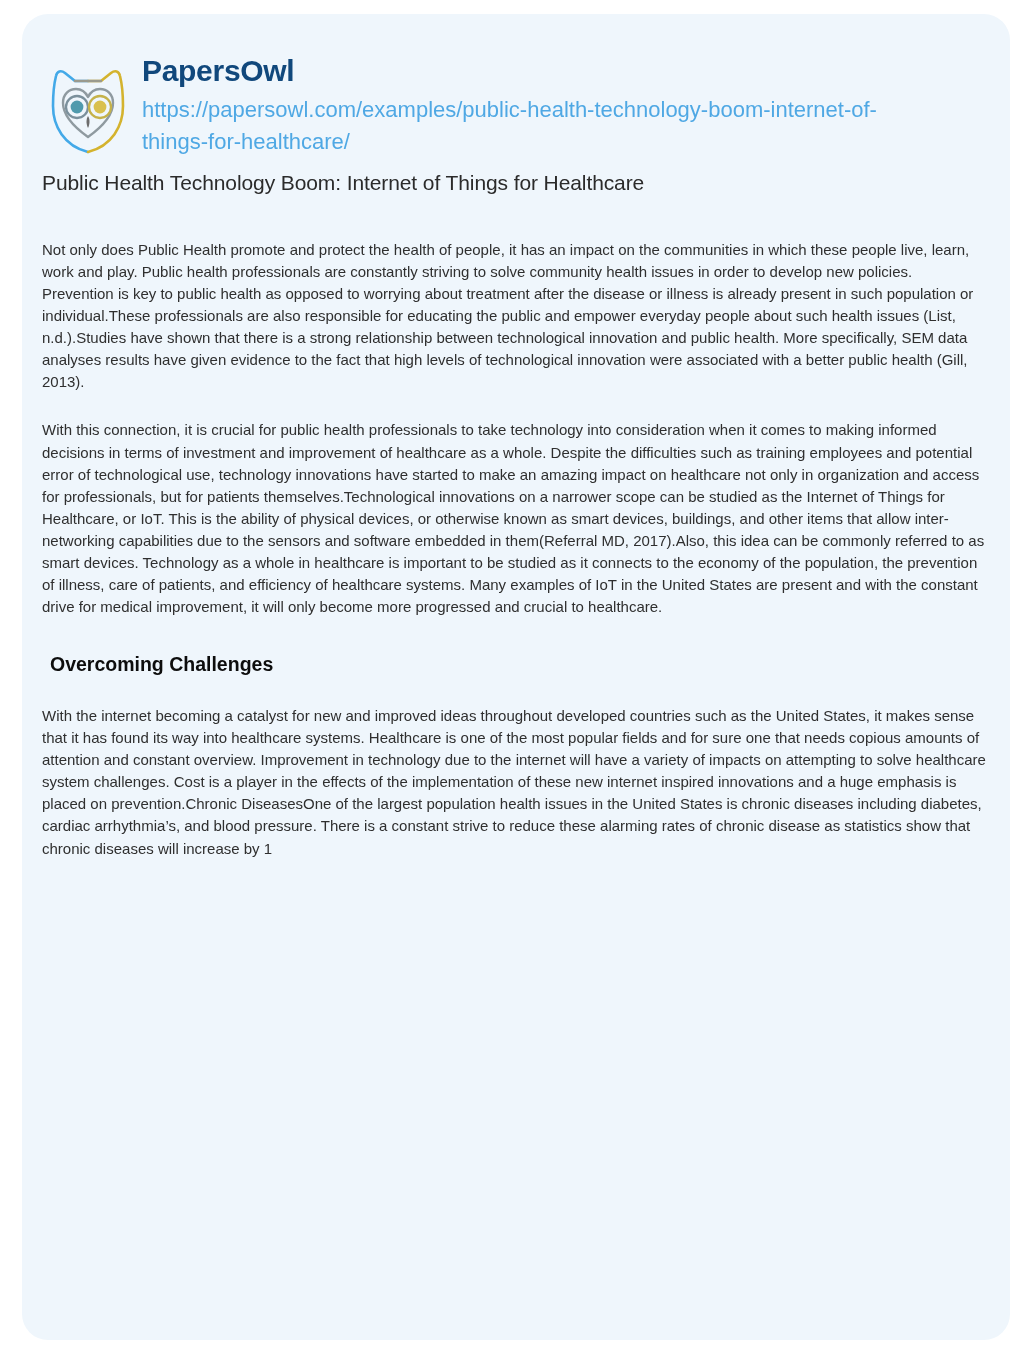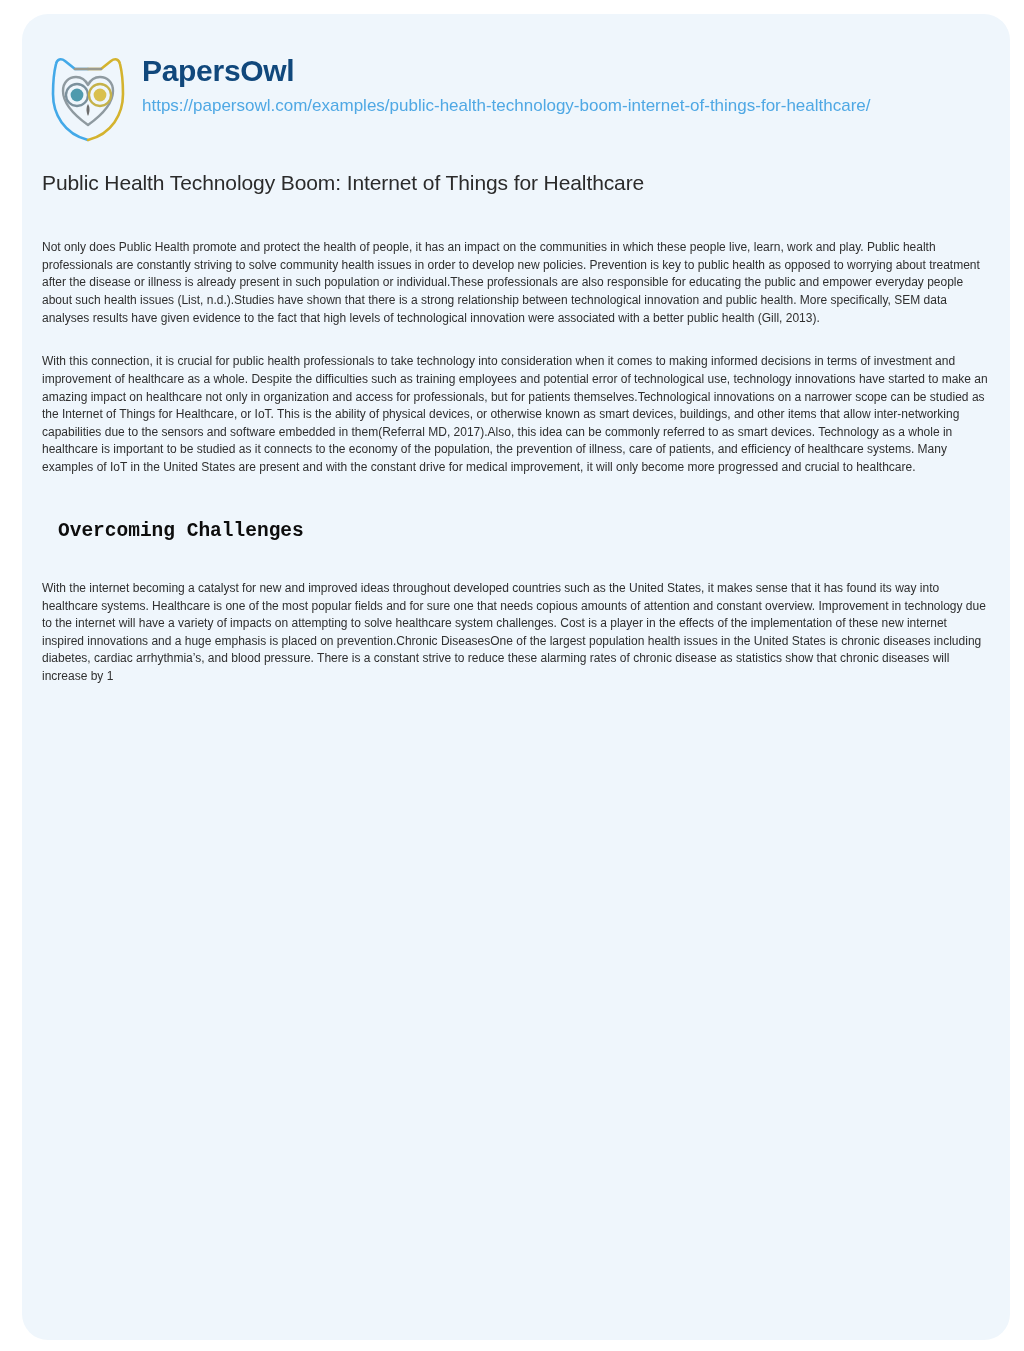--- a/index.html
+++ b/index.html
@@ -27,21 +27,21 @@
     overflow: hidden;
   }
 
   
   .site-header {
     position: absolute;
     left: 20px;
     top: 36px;
     width: 930px;
     display: flex;
-    align-items: flex-start;
+    align-items: flex-end;
   }
 
   .logo-wrap {
     width: 92px;
     height: 96px;
     flex: 0 0 92px;
     display: flex;
     align-items: center;
     justify-content: center;
   }
@@ -57,21 +57,21 @@
     font-size: 30px;
     font-weight: bold;
     color: #11487c;
     letter-spacing: -0.3px;
     line-height: 1.1;
     font-family: "Liberation Sans", sans-serif;
   }
 
   .brand-url {
     margin-top: 7px;
-    font-size: 17px;
+    font-size: 22px;
     line-height: 1.45;
     color: #4fa8e4;
     word-break: break-word;
     max-width: 760px;
     font-family: "Liberation Sans", sans-serif;
   }
 
   
   .content {
     position: absolute;
@@ -84,39 +84,39 @@
     font-size: 21px;
     font-weight: normal;
     color: #2b2b2b;
     line-height: 1.34;
     margin: 0 0 0 0;
     letter-spacing: -0.1px;
     font-family: "Liberation Sans", sans-serif;
   }
 
   .doc-para {
-    font-size: 12px;
+    font-size: 15px;
     line-height: 1.47;
     color: #2f2f2f;
     margin: 0;
     font-family: "Liberation Sans", sans-serif;
     text-align: left;
   }
 
   .spacer-lg { height: 42px; }
   .spacer-md { height: 26px; }
   .spacer-sm { height: 20px; }
 
   .doc-heading {
     font-size: 19.5px;
     font-weight: bold;
     color: #0d0d0d;
-    margin: 16px;
+    margin: 8px;
     line-height: 1.3;
-    font-family: Liberation Mono, monospace;
+    font-family: Liberation Sans, sans-serif;
   }
 </style>
 </head>
 <body>
 
 <div class="page-card">
 
   <div class="site-header">
 
     <div class="logo-wrap">

